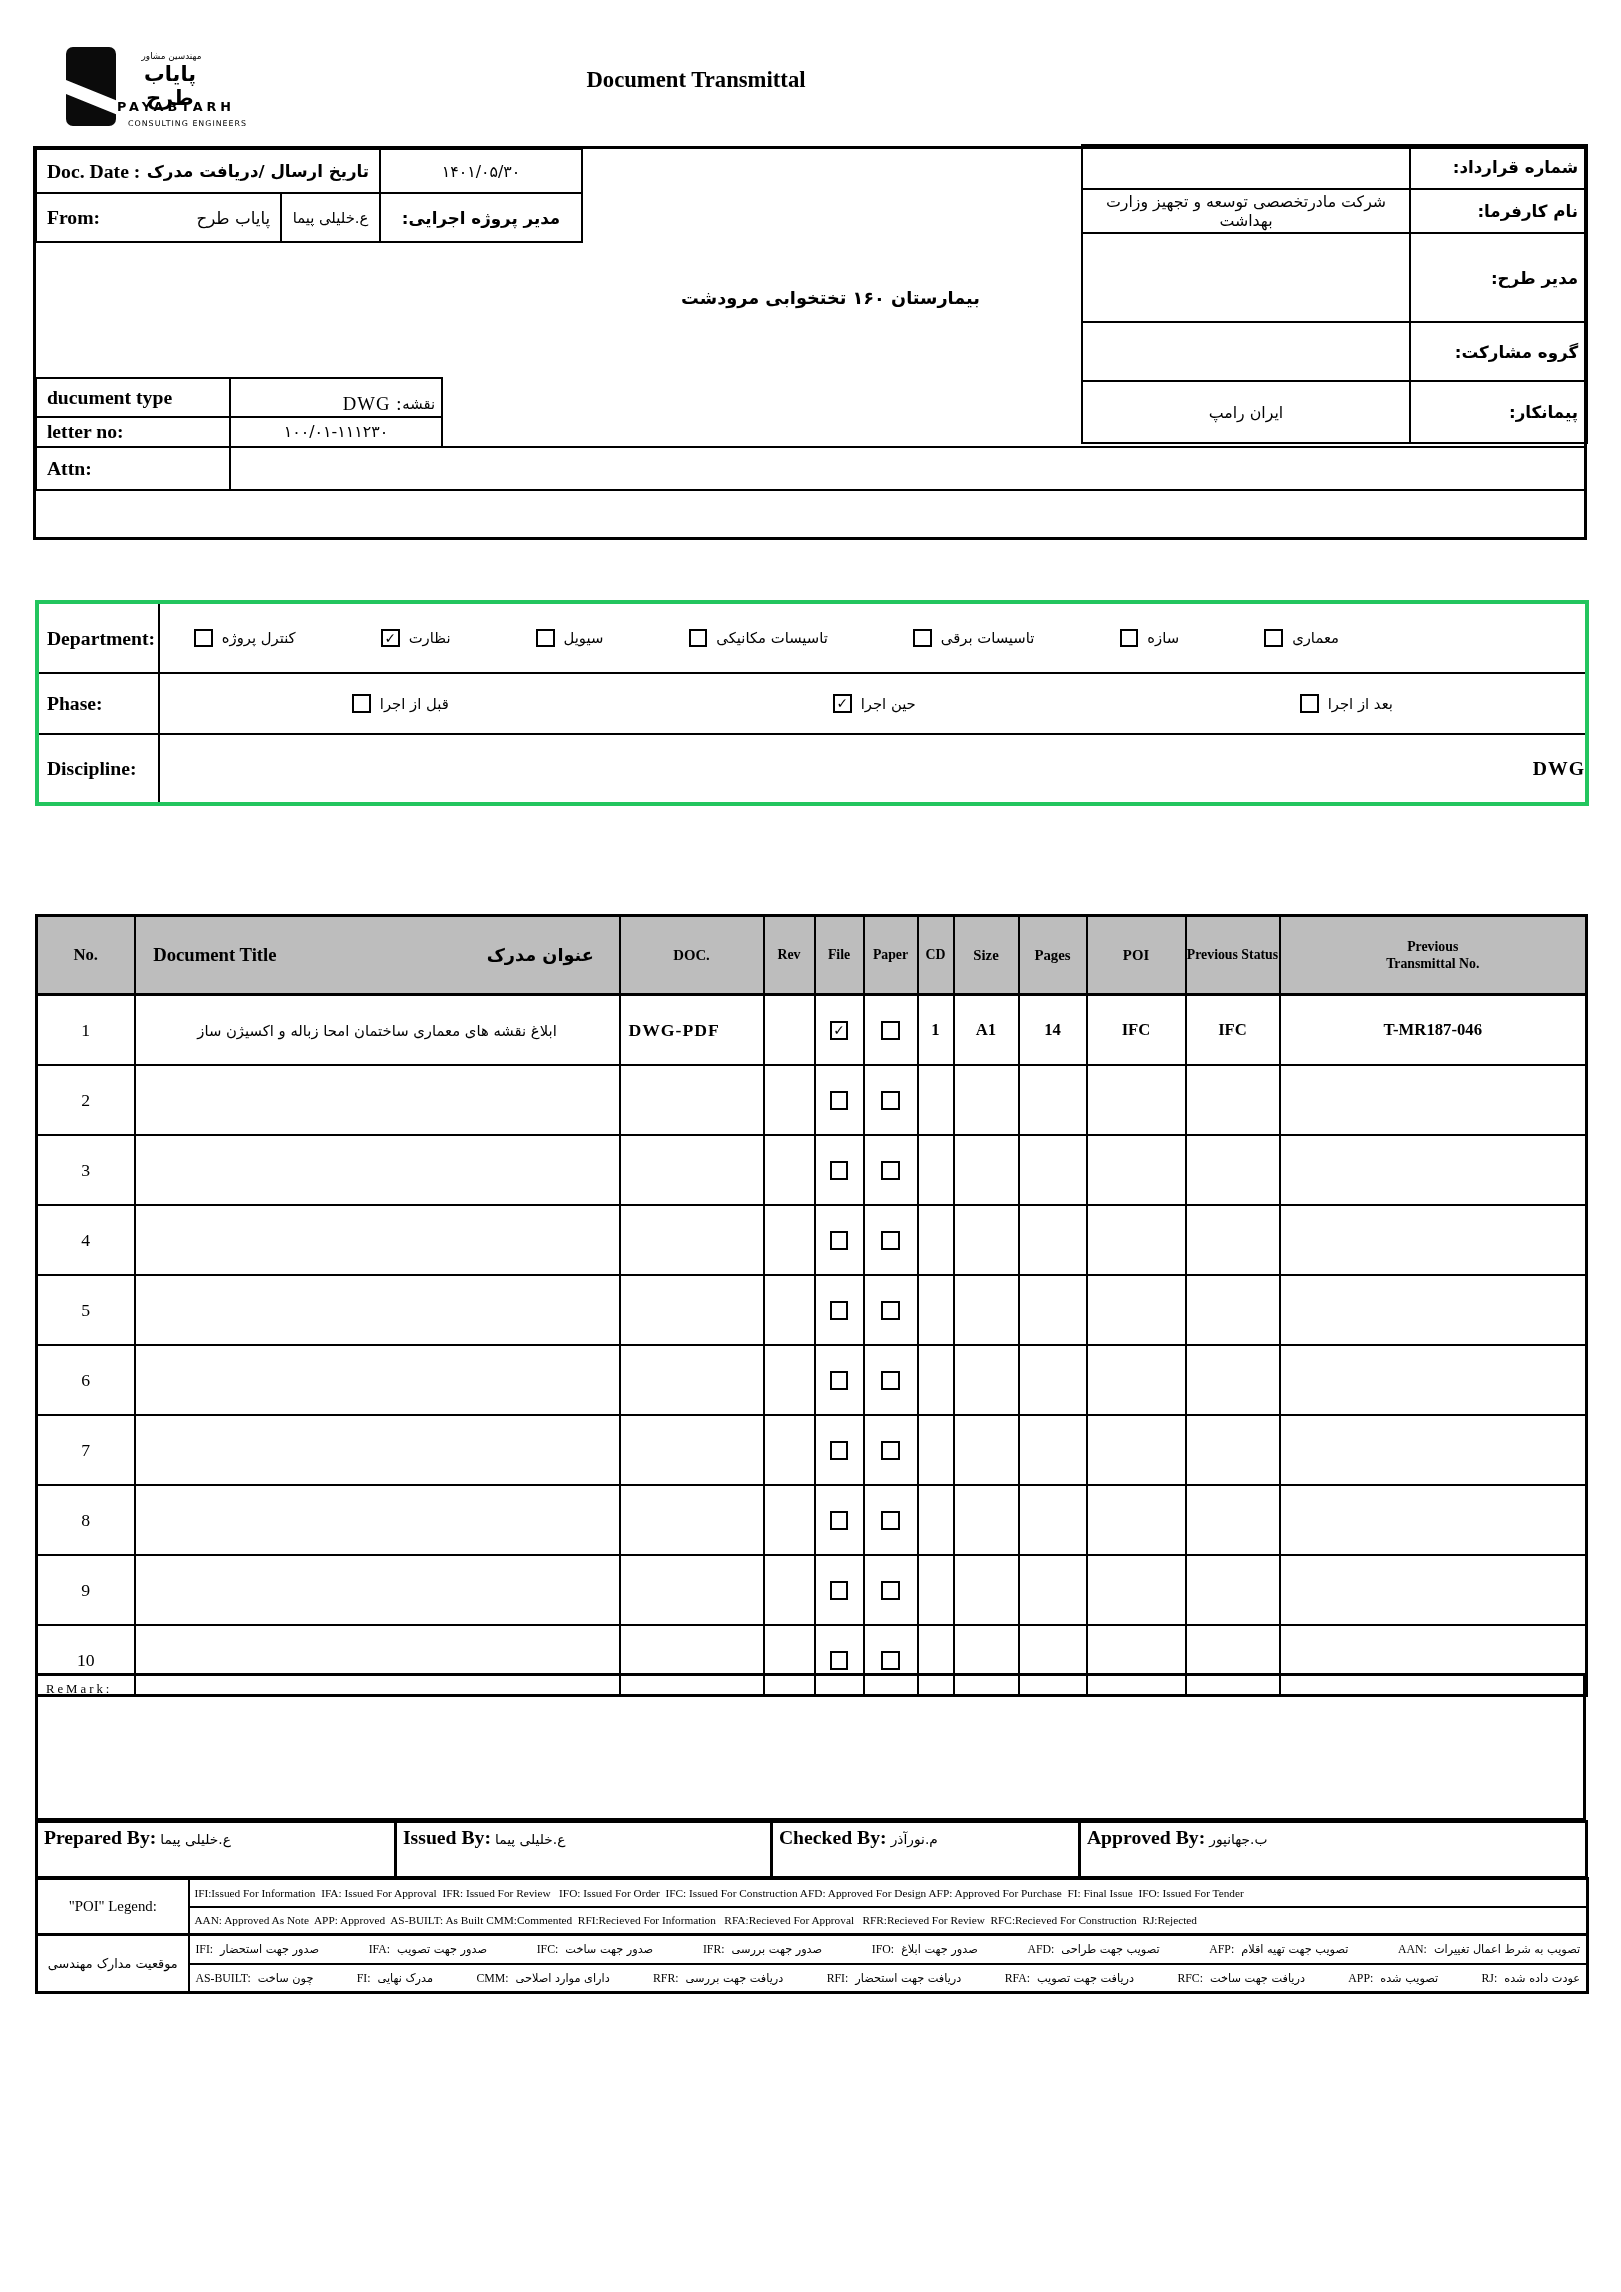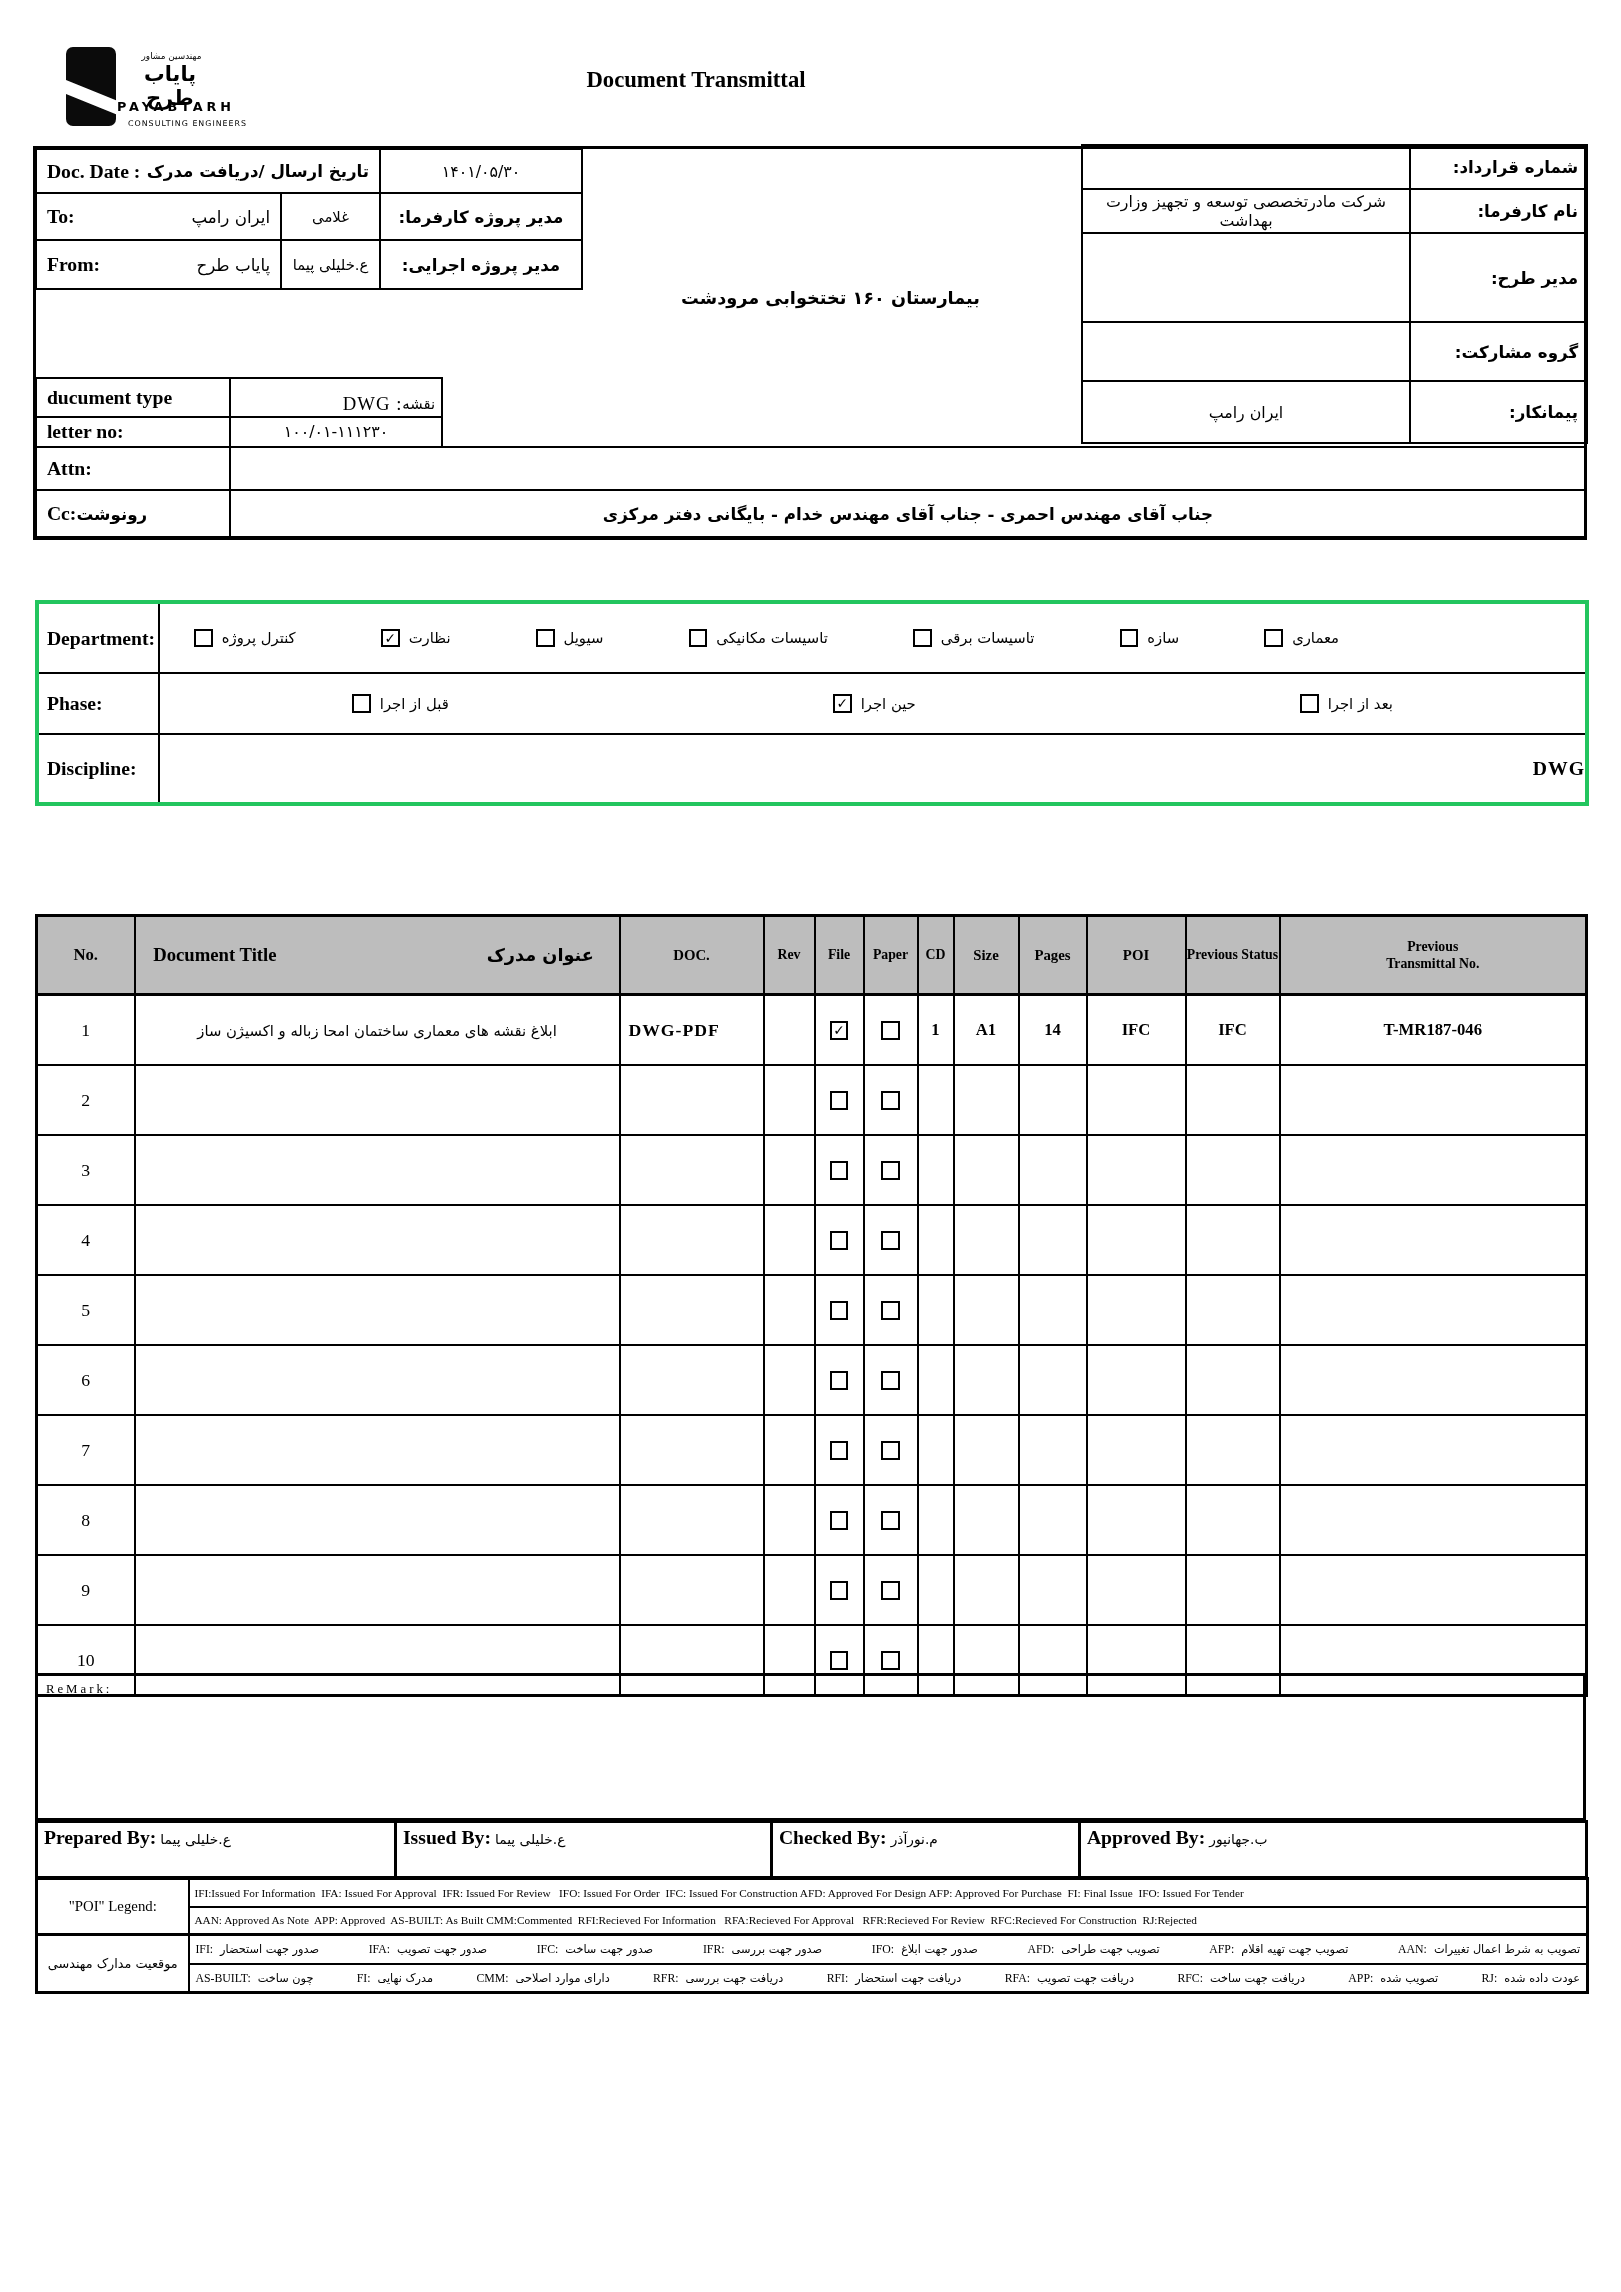--- a/index.html
+++ b/index.html
@@ -125,30 +125,20 @@
     <tbody>
     <tr style="height:44px">
       <td colspan="2" class="lab-cell">
             <div class="lab-flex">
               <span class="lab-en">Doc. Date :</span>
               <span class="lab-fa" dir="rtl">تاریخ ارسال /دریافت مدرک</span>
             </div>
           </td>
       <td class="val-cell fa-val" dir="ltr">۱۴۰۱/۰۵/۳۰</td>
     </tr>
-    <tr style="height:47px">
-      <td class="lab-cell">
-            <div class="lab-flex">
-              <span class="lab-en">To:</span>
-              <span class="lab-fa" dir="rtl" style="font-weight:normal">ایران رامپ</span>
-            </div>
-          </td>
-      <td class="person-cell">غلامی</td>
-      <td class="role-cell">مدیر پروژه کارفرما:</td>
-    </tr>
     <tr style="height:49px">
       <td class="lab-cell">
             <div class="lab-flex">
               <span class="lab-en">From:</span>
               <span class="lab-fa" dir="rtl" style="font-weight:normal">پایاب طرح</span>
             </div>
           </td>
       <td class="person-cell">ع.خلیلی پیما</td>
       <td class="role-cell">مدیر پروژه اجرایی:</td>
     </tr>
@@ -212,24 +202,20 @@
 
   <table class="t3">
     <colgroup>
         <col style="width:194px">
         <col style="width:1356px">
       </colgroup>
     <tbody>
         <tr style="height:43px">
       <td class="lab-cell"><span class="lab-en">Attn:</span></td>
       <td></td>
-    </tr>
-    <tr style="height:47px">
-      <td class="lab-cell"><span class="lab-en">Cc:</span><span class="lab-fa" dir="rtl">رونوشت</span></td>
-      <td class="cc-val">جناب آقای مهندس احمری - جناب آقای مهندس خدام - بایگانی دفتر مرکزی</td>
     </tr>
   </tbody>
     </table>
 
   <table class="cls">
     <colgroup>
         <col style="width:122px">
         <col style="width:1428px">
       </colgroup>
     <tbody>

